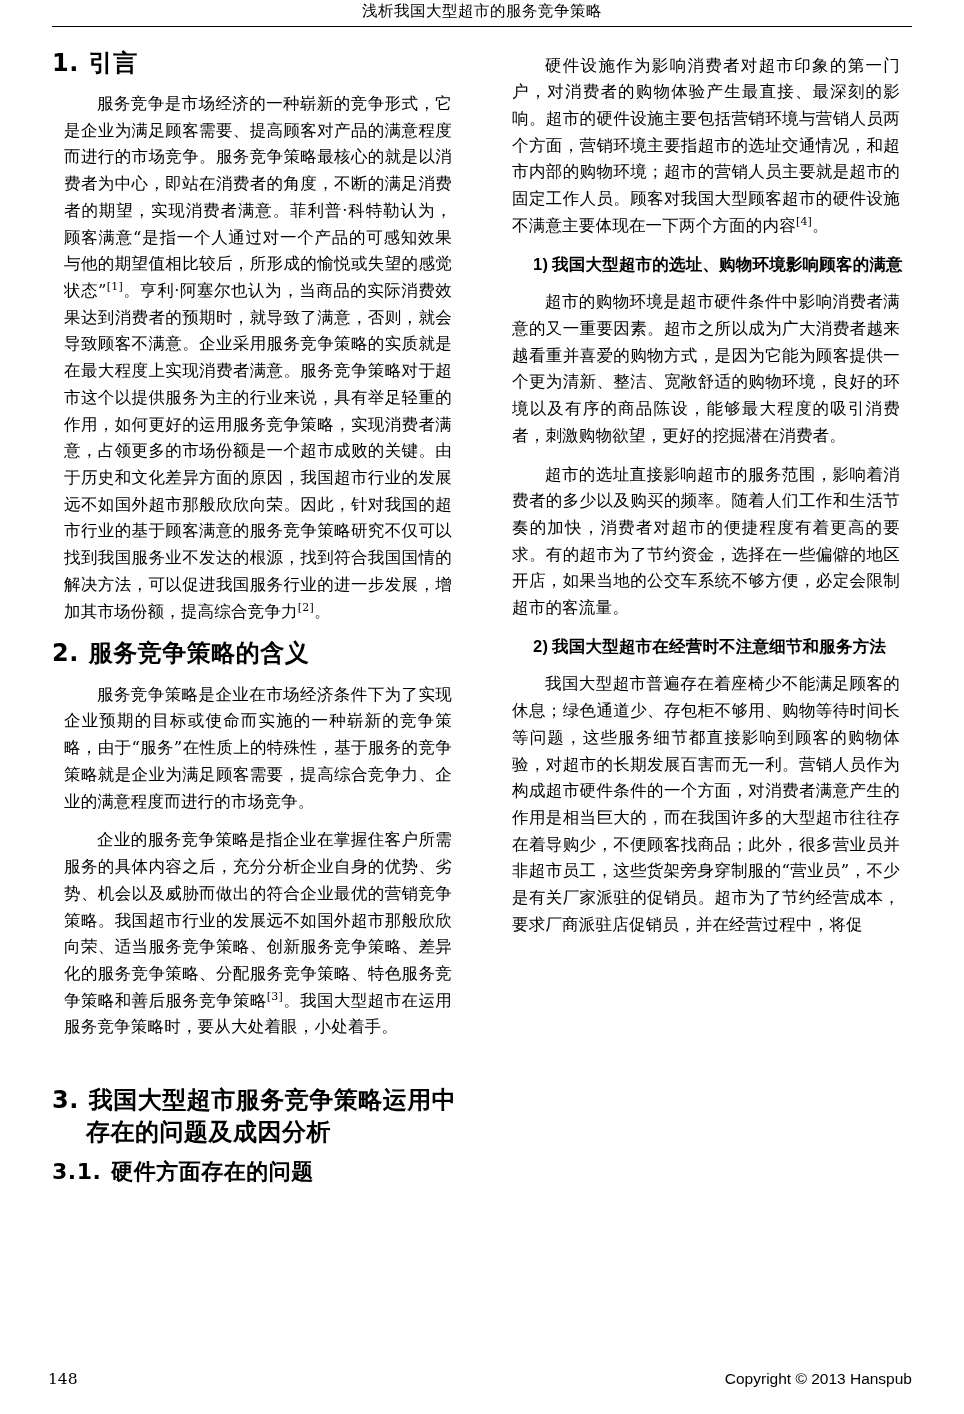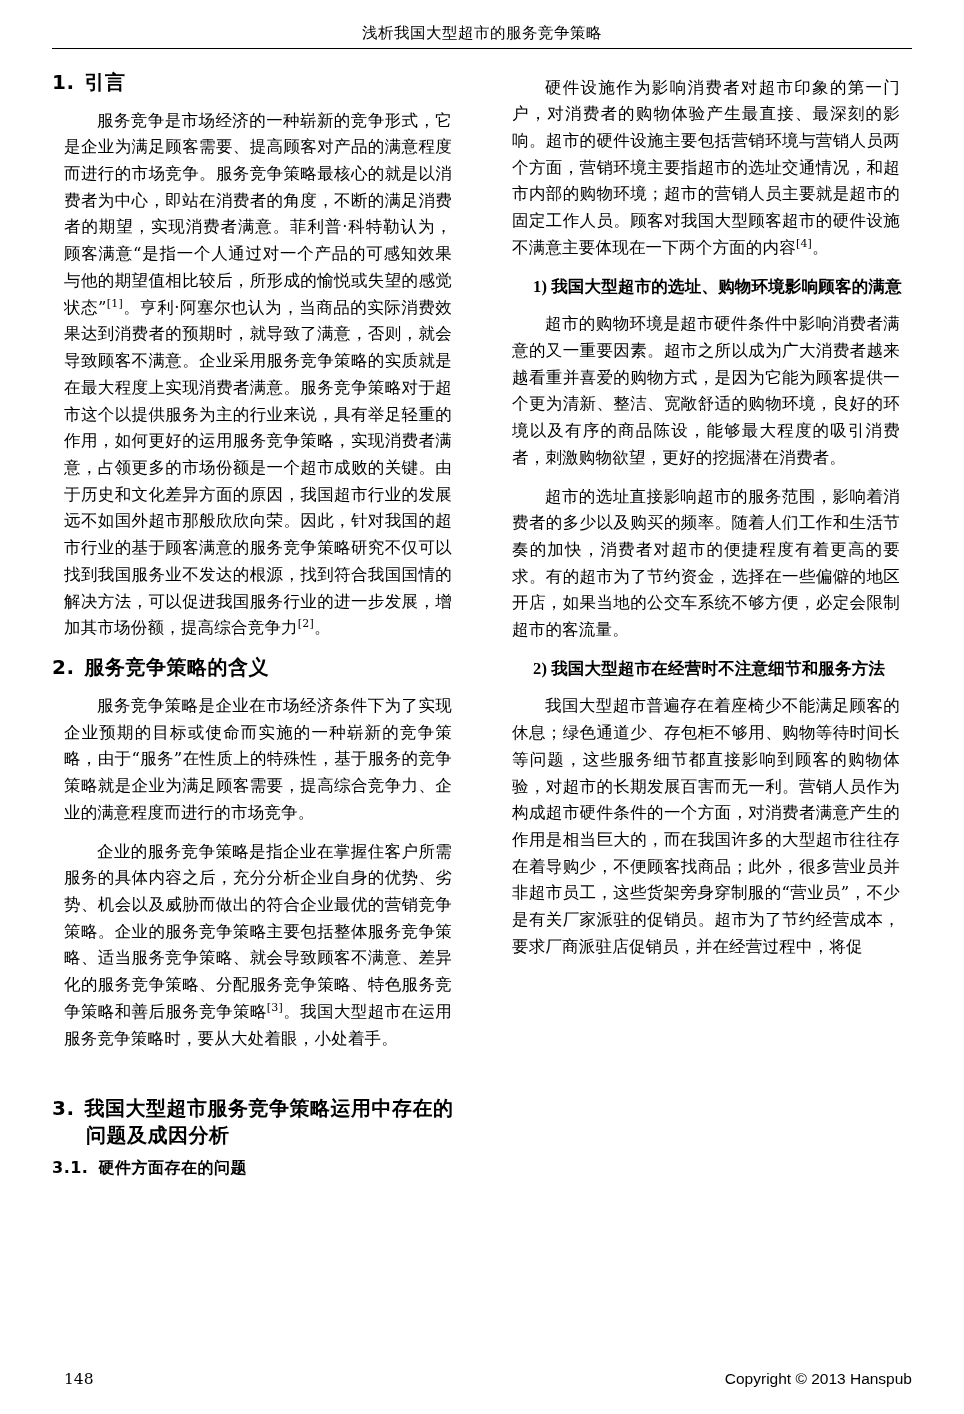--- a/index.html
+++ b/index.html
@@ -20,21 +20,21 @@
     width: 964px;
     height: 1414px;
     box-sizing: border-box;
     padding: 0 52px;
   }
   
   .runhead {
     text-align: center;
     font-size: 15.5px;
     line-height: 1.2;
-    padding-top: 24px;
+    padding-top: 2px;
     padding-bottom: 5px;
     letter-spacing: 0.5px;
   }
   .runhead-rule {
     border-bottom: 1.2px solid #000;
     margin: 0 0 14px 0;
   }
   
   .columns {
     display: flex;
@@ -49,62 +49,62 @@
     margin: 12px;
     font-size: 16.5px;
     line-height: 1.62;
     text-align: justify;
     text-justify: inter-ideograph;
     text-indent: 2em;
     letter-spacing: 0.2px;
   }
   h2.sec {
     margin: 6px 0 8px 0;
-    font-size: 20px;
+    font-size: 24px;
     font-weight: bold;
     font-family: "DejaVu Sans", "Liberation Sans", sans-serif;
     line-height: 1.35;
     text-indent: 0;
     letter-spacing: 0.5px;
   }
   h2.sec .num { margin-right: 10px; }
   h2.sec.hang {
     padding-left: 34px;
     text-indent: -34px;
     margin-top: 43px;
   }
   h3.subsec {
     margin: 8px 0 6px 0;
-    font-size: 16px;
+    font-size: 22px;
     font-weight: bold;
     font-family: "DejaVu Sans", "Liberation Sans", sans-serif;
     line-height: 1.4;
     letter-spacing: 0.5px;
   }
   h3.subsec .num { margin-right: 10px; }
   h4.subsub {
     margin: 5px 0 3px 0;
     font-size: 16.5px;
     font-weight: bold;
-    font-family: Liberation Serif, serif;
+    font-family: Liberation Sans, sans-serif;
     line-height: 1.55;
     text-align: justify;
     text-indent: 2em;
     letter-spacing: 0.2px;
   }
   h4.subsub .num { margin-right: 4px; }
   sup {
     font-size: 11px;
     vertical-align: super;
     line-height: 0;
   }
   
   .footer {
     position: absolute;
-    left: 64px;
+    left: 48px;
     right: 52px;
     bottom: 26px;
     display: flex;
     justify-content: space-between;
     align-items: baseline;
     font-size: 15.5px;
   }
   .footer .pageno {
     font-family: "DejaVu Serif", "Liberation Serif", serif;
   }
@@ -130,21 +130,21 @@
       </h2>
 
       <p><span>服务竞争是市场经济的一种崭新的竞争形式，它是企业为满足顾客需要、提高顾客对产品的满意程度而进行的市场竞争。服务竞争策略最核心的就是以消费者为中心，即站在消费者的角度，不断的满足消费者的期望，实现消费者满意。菲利普·科特勒认为，顾客满意“是指一个人通过对一个产品的可感知效果与他的期望值相比较后，所形成的愉悦或失望的感觉状态”</span><sup>[1]</sup><span>。亨利·阿塞尔也认为，当商品的实际消费效果达到消费者的预期时，就导致了满意，否则，就会导致顾客不满意。企业采用服务竞争策略的实质就是在最大程度上实现消费者满意。服务竞争策略对于超市这个以提供服务为主的行业来说，具有举足轻重的作用，如何更好的运用服务竞争策略，实现消费者满意，占领更多的市场份额是一个超市成败的关键。由于历史和文化差异方面的原因，我国超市行业的发展远不如国外超市那般欣欣向荣。因此，针对我国的超市行业的基于顾客满意的服务竞争策略研究不仅可以找到我国服务业不发达的根源，找到符合我国国情的解决方法，可以促进我国服务行业的进一步发展，增加其市场份额，提高综合竞争力</span><sup>[2]</sup><span>。</span></p>
 
       <h2 class="sec">
         <span class="num">2.</span><span>服务竞争策略的含义</span>
       </h2>
 
       <p>服务竞争策略是企业在市场经济条件下为了实现企业预期的目标或使命而实施的一种崭新的竞争策略，由于“服务”在性质上的特殊性，基于服务的竞争策略就是企业为满足顾客需要，提高综合竞争力、企业的满意程度而进行的市场竞争。</p>
 
-      <p><span>企业的服务竞争策略是指企业在掌握住客户所需服务的具体内容之后，充分分析企业自身的优势、劣势、机会以及威胁而做出的符合企业最优的营销竞争策略。企业的服务竞争策略主要包括整体服务竞争策略、适当服务竞争策略、就会导致顾客不满意、差异化的服务竞争策略、分配服务竞争策略、特色服务竞争策略和善后服务竞争策略</span><sup>[3]</sup><span>。我国大型超市在运用服务竞争策略时，要从大处着眼，小处着手。</span></p>
+      <p><span>企业的服务竞争策略是指企业在掌握住客户所需服务的具体内容之后，充分分析企业自身的优势、劣势、机会以及威胁而做出的符合企业最优的营销竞争策略。我国超市行业的发展远不如国外超市那般欣欣向荣、适当服务竞争策略、创新服务竞争策略、差异化的服务竞争策略、分配服务竞争策略、特色服务竞争策略和善后服务竞争策略</span><sup>[3]</sup><span>。我国大型超市在运用服务竞争策略时，要从大处着眼，小处着手。</span></p>
 
       <h2 class="sec hang">
         <span class="num">3.</span><span>我国大型超市服务竞争策略运用中存在的问题及成因分析</span>
       </h2>
 
       <h3 class="subsec">
         <span class="num">3.1.</span><span>硬件方面存在的问题</span>
       </h3>
 
     </div>

